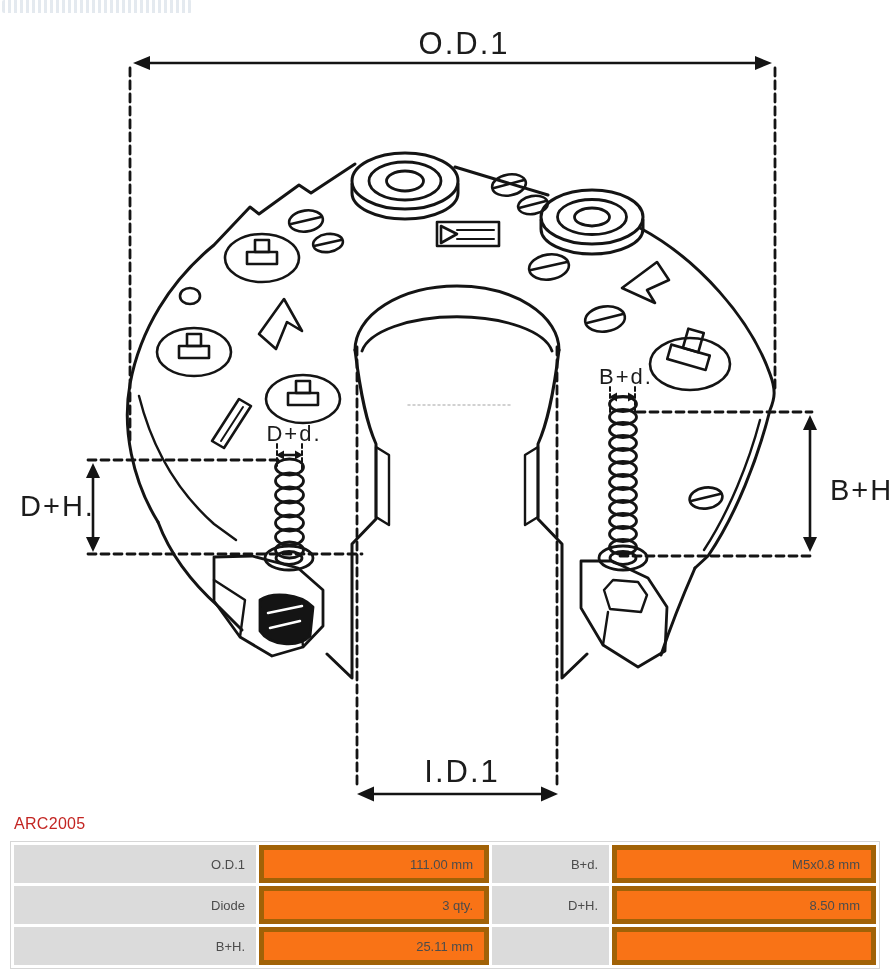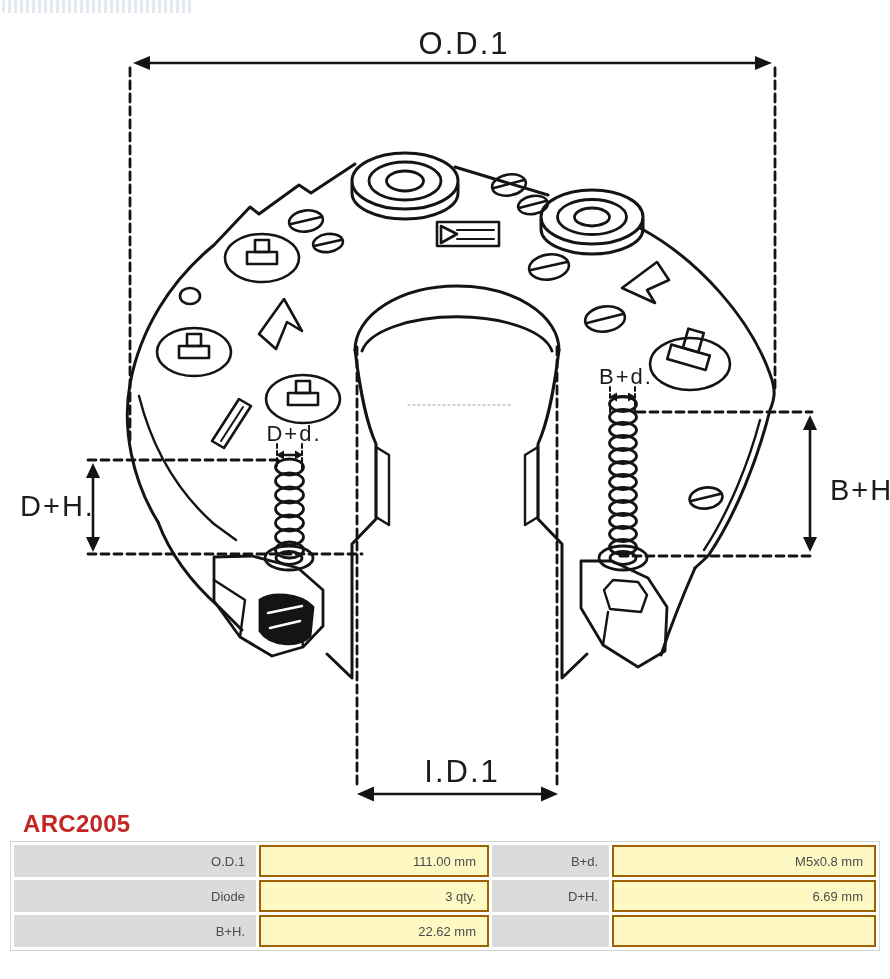--- a/index.html
+++ b/index.html
@@ -7,34 +7,34 @@
     width:890px;height:979px;position:relative;overflow:hidden;
     font-family:"Liberation Sans",sans-serif;
   }
   .logo-fragment{
     position:absolute;top:0;left:2px;width:190px;height:13px;
     background:repeating-linear-gradient(90deg,#9fb2c6 0 3px,#ffffff 3px 6px);
     opacity:.28;border-radius:2px;
   }
   .drawing{position:absolute;top:0;left:0;}
   .part-number{
-    position:absolute;top:813px;left:23px;
-    font-size:24px;line-height:22px;font-weight:700;letter-spacing:.3px;
+    position:absolute;top:813px;left:14px;
+    font-size:16px;line-height:22px;font-weight:400;letter-spacing:.3px;
   }
   .spec-wrap{
     position:absolute;top:841px;left:10px;width:868px;
     border:1px solid #d6d6d6;background:#fff;
   }
   table.spec{border-collapse:separate;border-spacing:3px;width:100%;table-layout:fixed;}
   table.spec td{
     height:28px;font-size:13px;color:#4c4c4c;text-align:right;
     padding:0 11px 0 0;vertical-align:middle;white-space:nowrap;overflow:hidden;
   }
   td.lbl{background:#dbdbdb;}
-  td.val{background:#fef9c3;border:2px solid #a16207;}
+  td.val{background:#f97316;border:5px solid #a16207;}
   .dimtext{fill:#1c1c1c;letter-spacing:2px;}
 </style>
 </head>
 <body>
 
 <div class="logo-fragment"></div>
 
 <svg class="drawing" width="890" height="810" viewBox="0 0 890 810">
   <g stroke="#141414" fill="none" stroke-width="3" stroke-linejoin="round" stroke-linecap="round">
 
@@ -217,23 +217,23 @@
       <tr>
         <td class="lbl">O.D.1</td>
         <td class="val">111.00 mm</td>
         <td class="lbl">B+d.</td>
         <td class="val">M5x0.8 mm</td>
       </tr>
       <tr>
         <td class="lbl">Diode</td>
         <td class="val">3 qty.</td>
         <td class="lbl">D+H.</td>
-        <td class="val">6.69 mm</td>
+        <td class="val">8.50 mm</td>
       </tr>
       <tr>
         <td class="lbl">B+H.</td>
-        <td class="val">22.62 mm</td>
+        <td class="val">25.11 mm</td>
         <td class="lbl"></td>
         <td class="val"></td>
       </tr>
     </tbody>
   </table>
 </div>
 
 </body></html>

